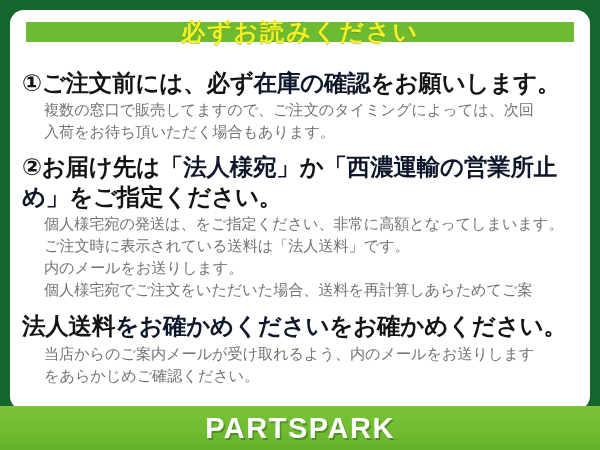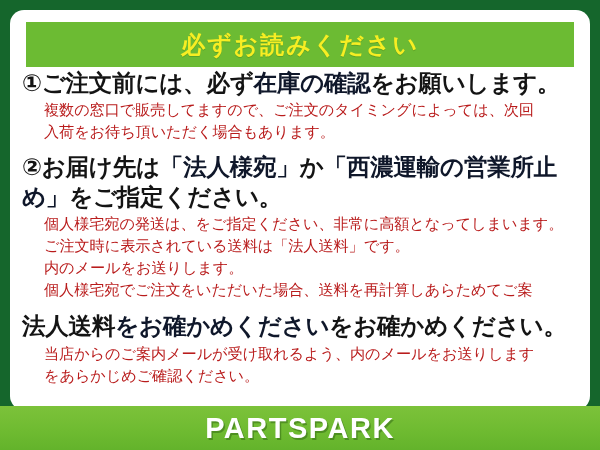--- a/index.html
+++ b/index.html
@@ -35,21 +35,21 @@
     box-sizing: border-box;
     overflow: hidden;
   }
 
   
   #title-banner {
     position: absolute;
     left: 16px;
     top: 12px;
     width: 548px;
-    height: 45px;
+    height: 20px;
     background: #6cbb33;
     display: flex;
     align-items: center;
     justify-content: center;
   }
   #title-banner .title-text {
     color: #f7ee23;
     font-size: 24px;
     font-weight: bold;
     letter-spacing: 2px;
@@ -82,21 +82,21 @@
     white-space: nowrap;
   }
   .item-heading.wrap {
     white-space: normal;
   }
   .item-heading .hl {
     color: #0f172a;
   }
 
   .item-body {
-    color: #b91c1c;
+    color: #737373;
     font-size: 15.2px;
     line-height: 1.45;
     margin: 1px 0 0 22px;
     letter-spacing: -0.1px;
   }
   .item-body .bline {
     display: block;
     white-space: nowrap;
   }
 

